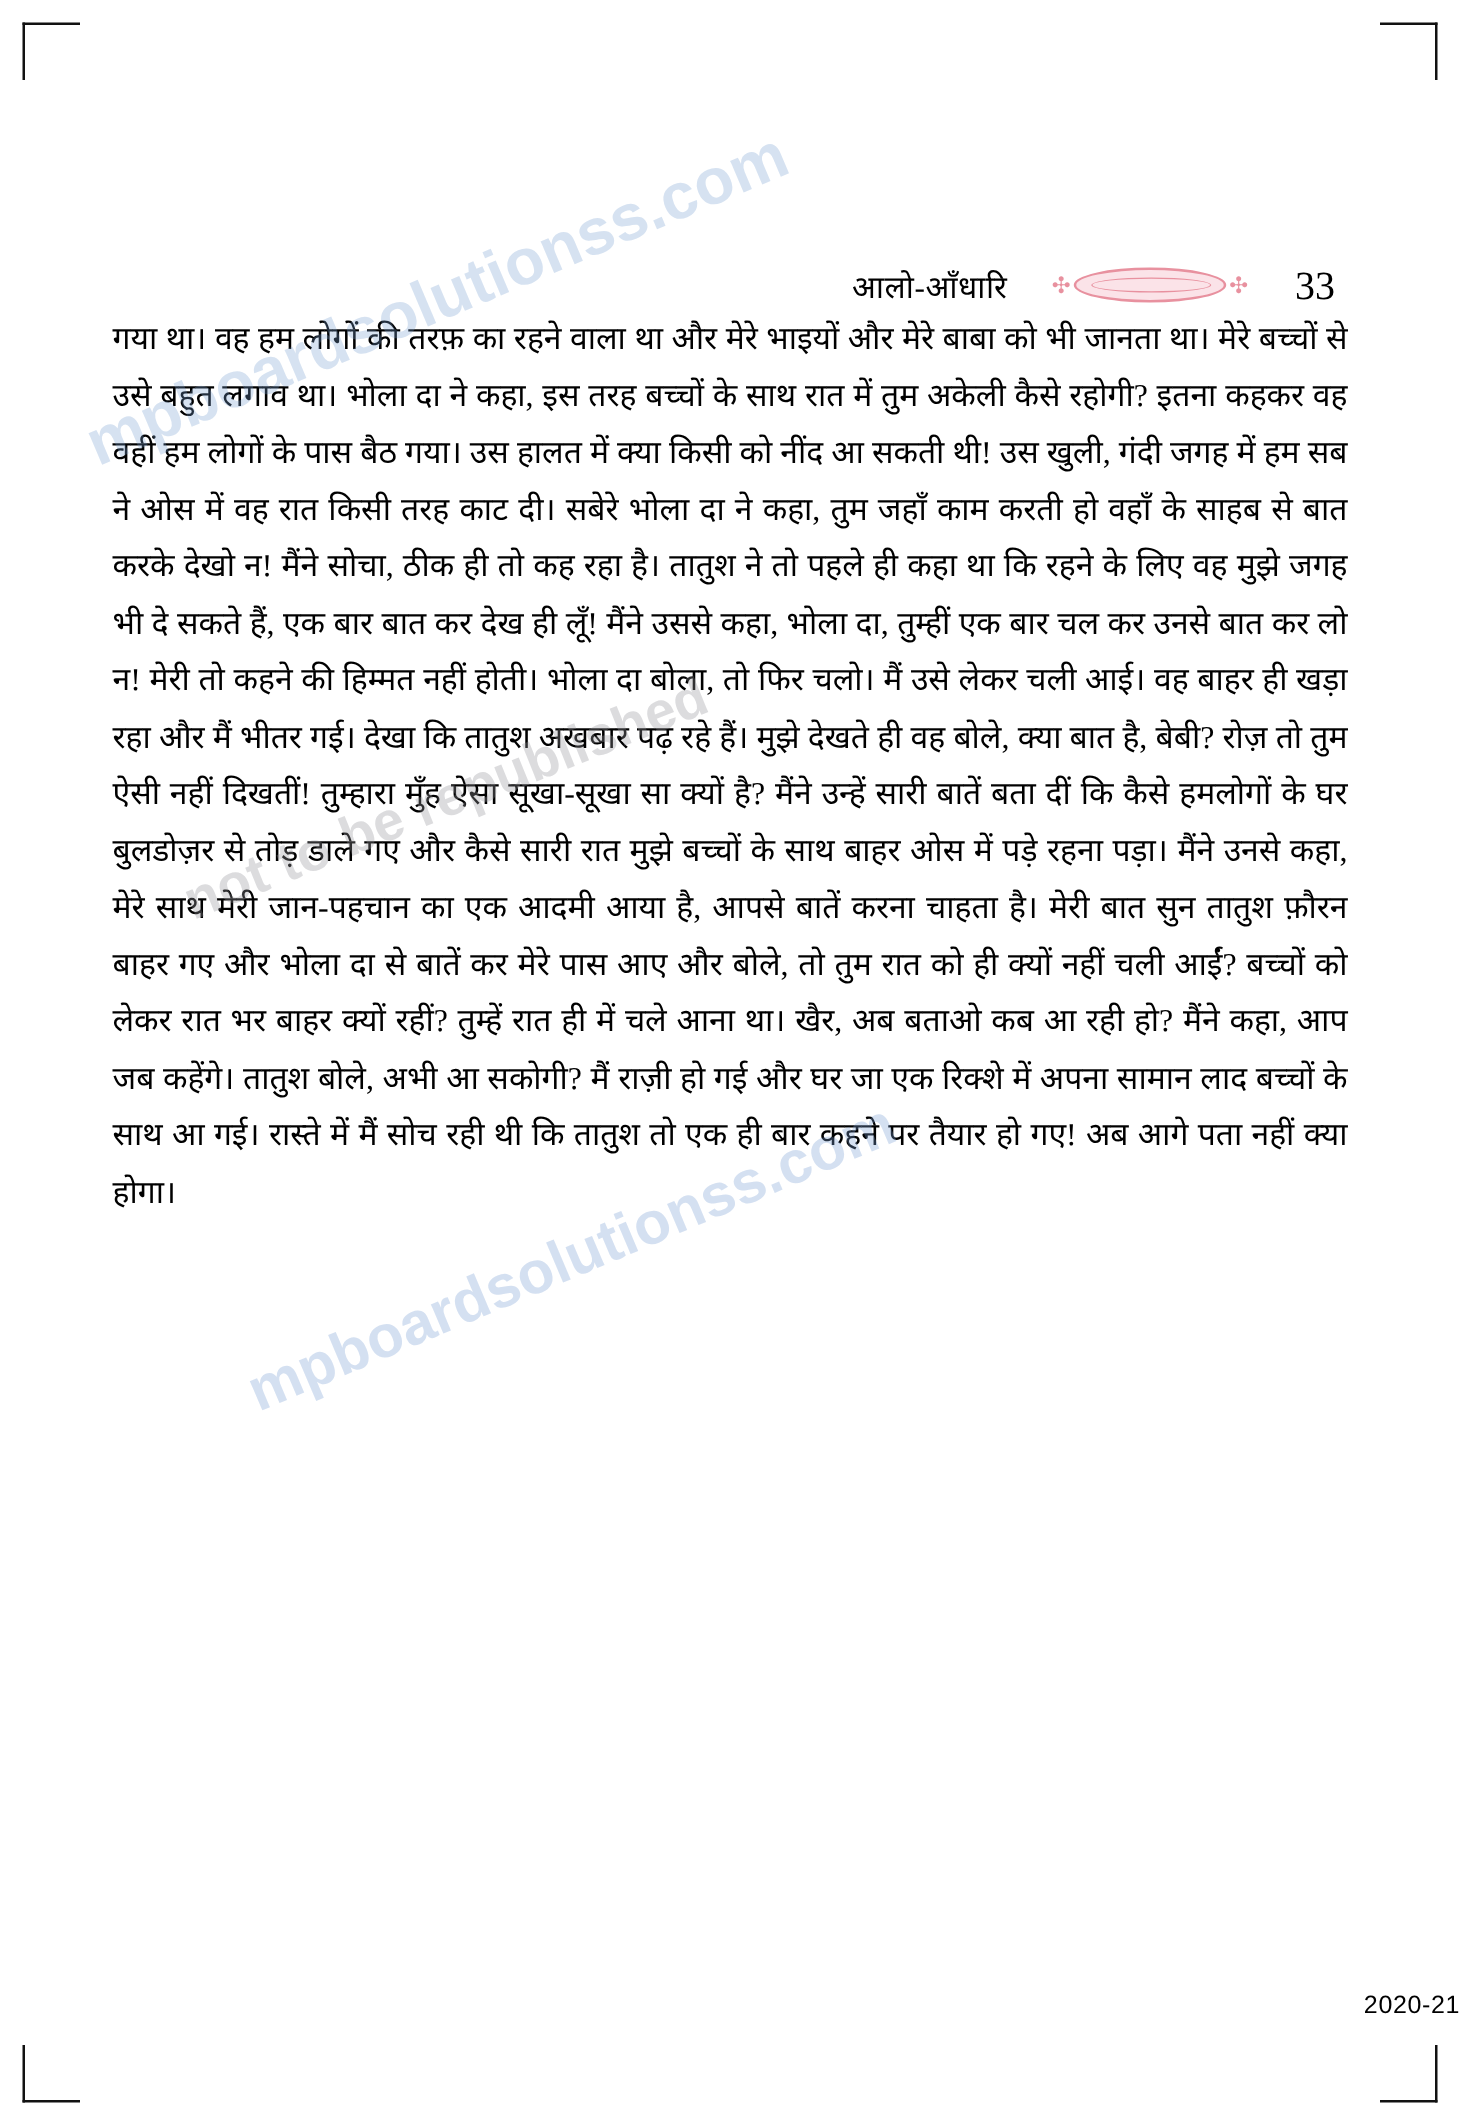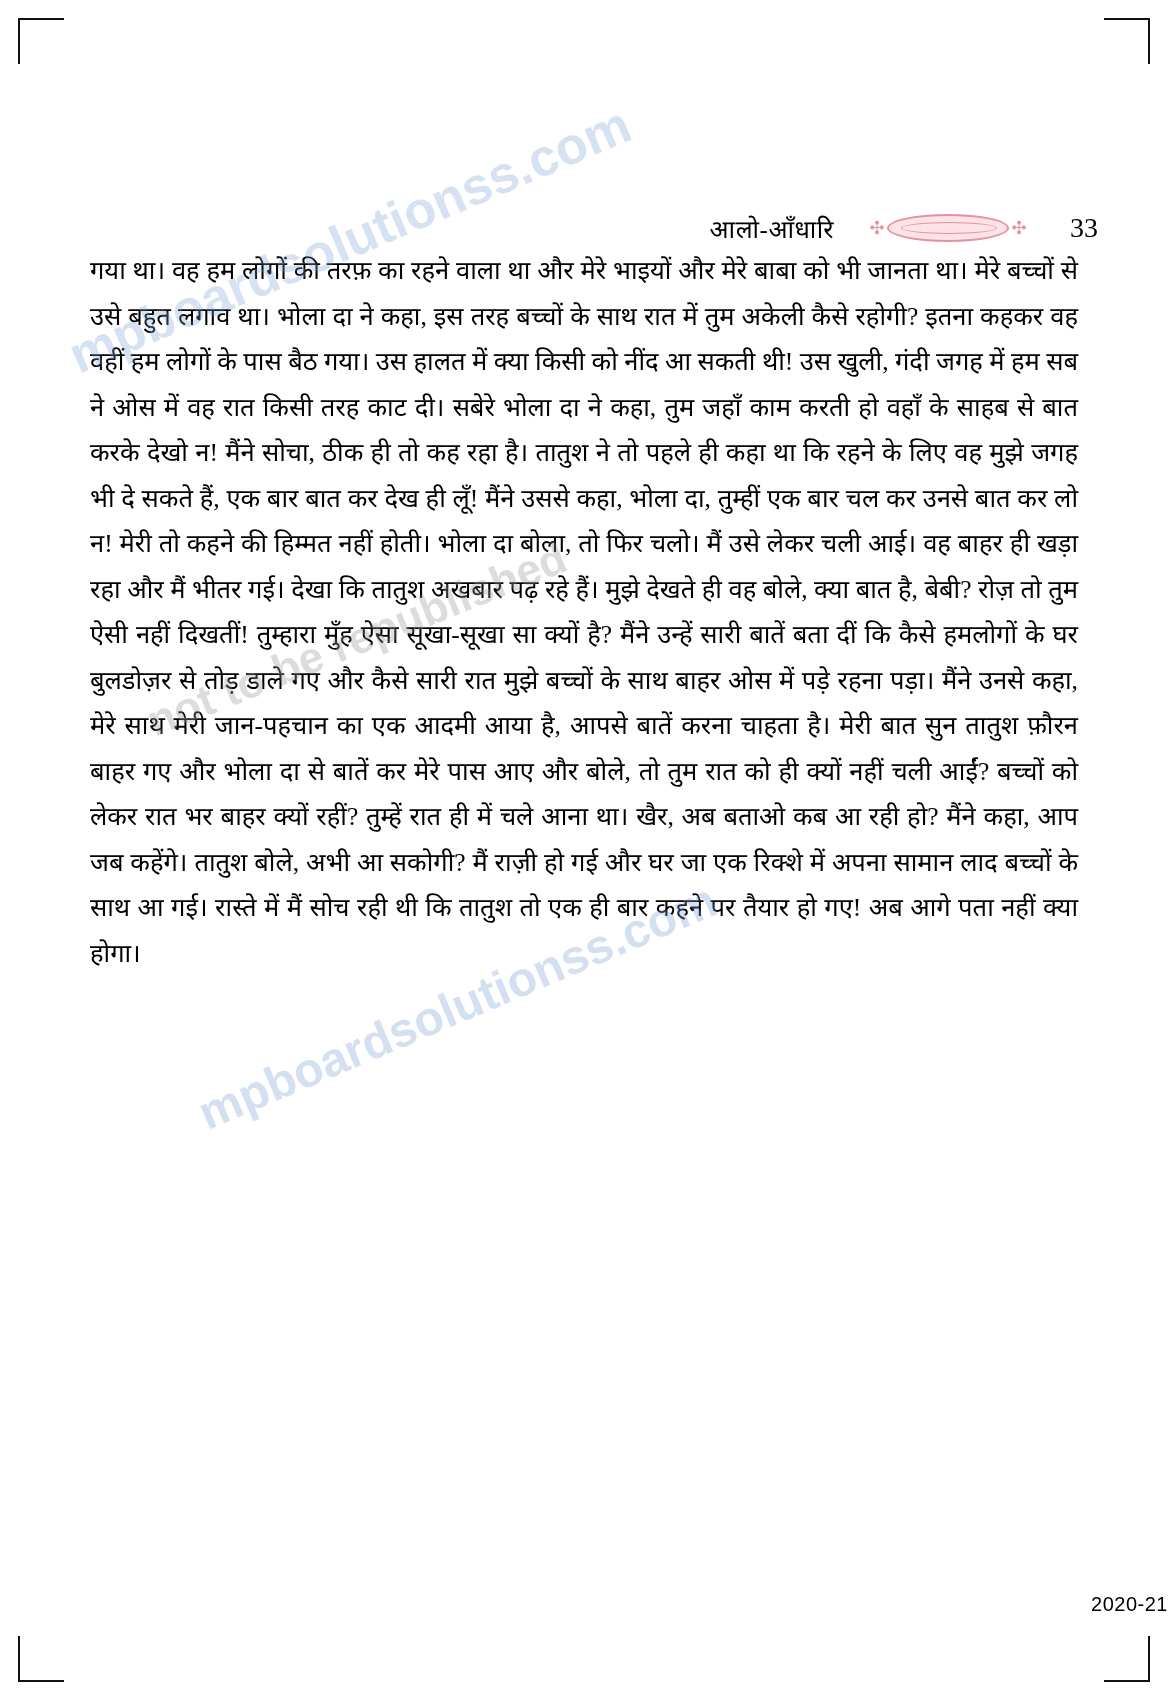--- a/index.html
+++ b/index.html
@@ -38,21 +38,21 @@
   
   .header {
     position: absolute;
     left: 0;
     top: 205px;
     width: 1168px;
     height: 46px;
     display: flex;
     align-items: center;
     justify-content: flex-end;
-    padding-right: 64px;
+    padding-right: 92px;
     box-sizing: border-box;
   }
   .header-title {
     font-size: 25px;
     letter-spacing: .5px;
     margin-right: 14px;
     white-space: nowrap;
   }
   .header-orn {
     position: relative;
@@ -85,23 +85,23 @@
     width: 18px; height: 18px;
     color: #e8919f;
     font-size: 18px;
     line-height: 18px;
     text-align: center;
   }
   .orn-star.left  { left: 20px; }
   .orn-star.right { right: 20px; }
 
   .page-number {
-    font-size: 28px;
+    font-size: 32px;
     min-width: 40px;
-    text-align: center;
+    text-align: left;
   }
 
   
   .body-text {
     position: absolute;
     left: 22px;
     top: 248px;
     width: 1124px;
     padding: 0 68px;
     box-sizing: border-box;

